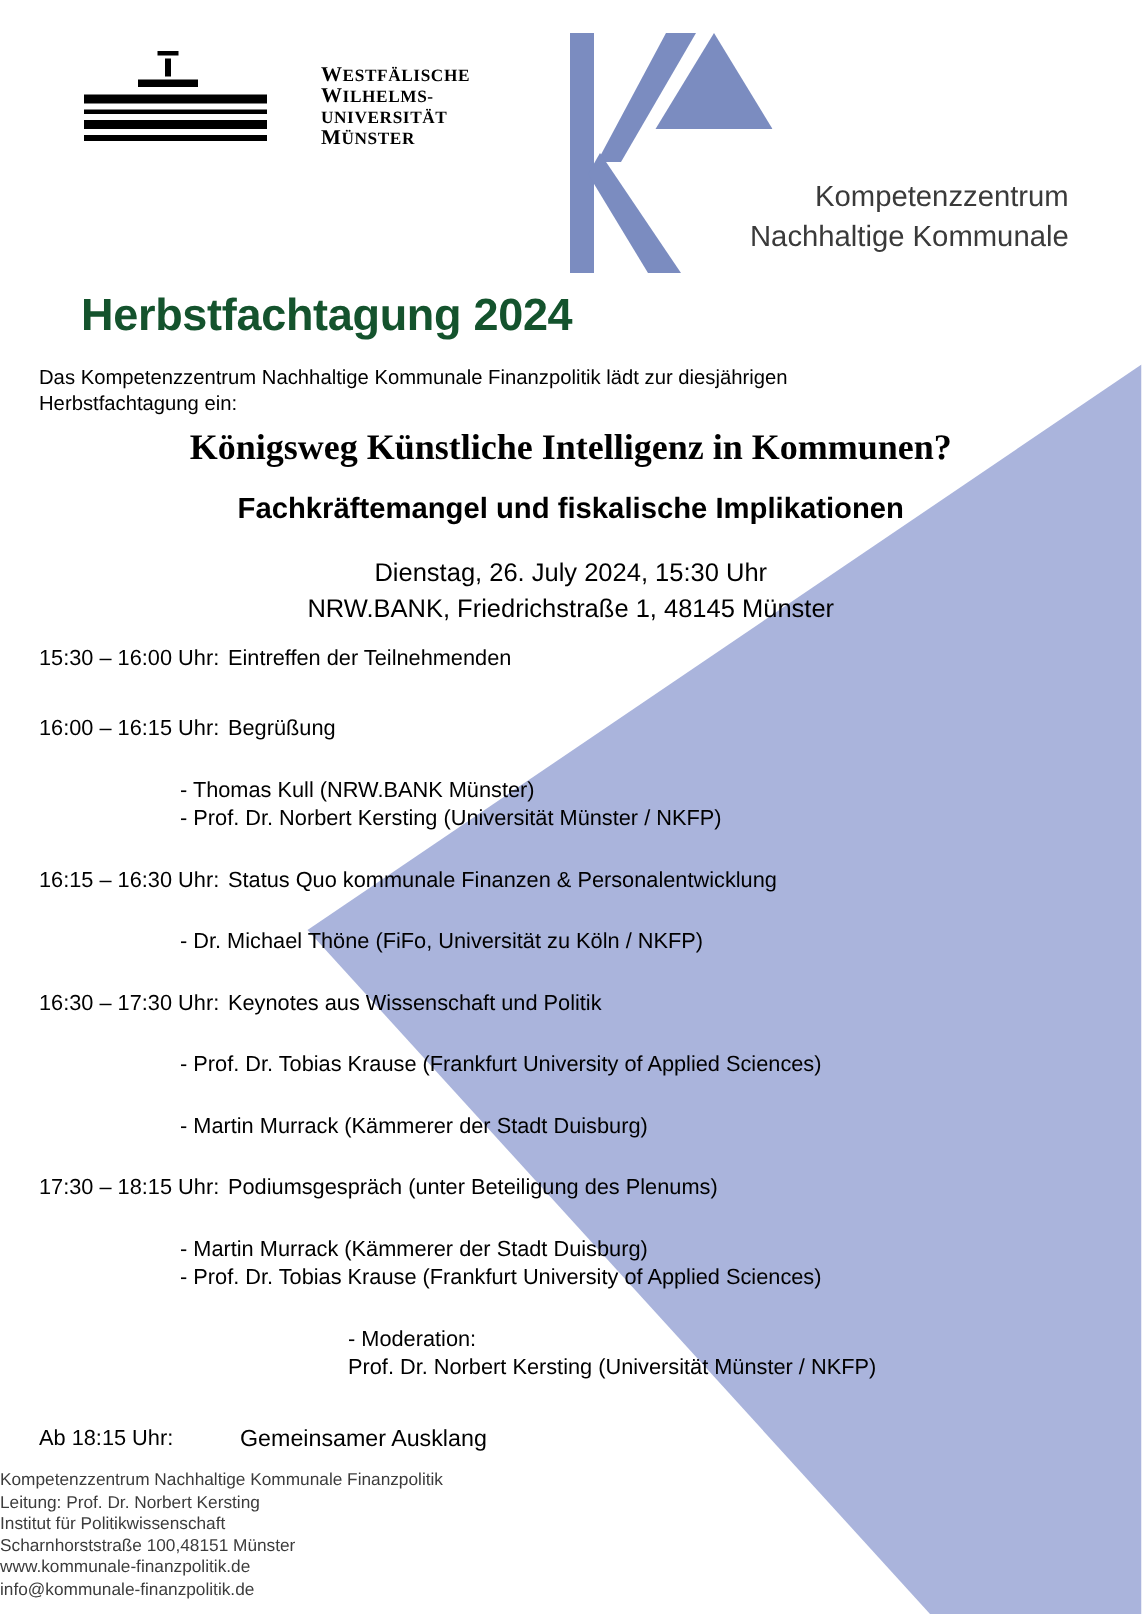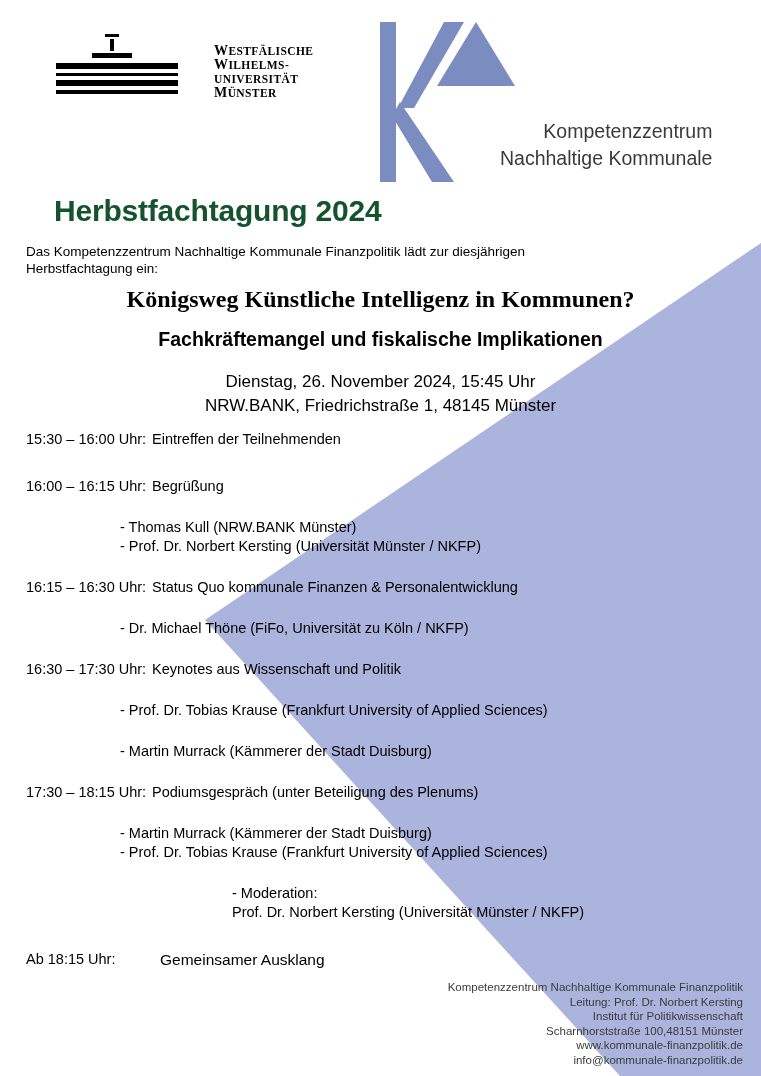--- a/index.html
+++ b/index.html
@@ -164,21 +164,21 @@
   .sp-28 { height: 28px; }
 
   .ab-row .ag-time { width: 160px; }
   .ab-row .ag-label { font-size: 15.5px; }
 
   
   .footer {
     position: absolute;
     left: 0; right: 18px;
     top: 980px;
-    text-align: right;
+    text-align: left;
     font-size: 11.5px;
     line-height: 14.5px;
     color: #3c3c3c;
     white-space: pre-line;
   }
 </style>
 </head>
 <body>
 
 <svg class="wedge" viewBox="0 0 761 1076" preserveAspectRatio="none">
@@ -219,21 +219,21 @@
       <div>Kompetenzzentrum</div>
       <div>Nachhaltige Kommunale</div>
     </div>
   </div>
 
   <div class="h-title">Herbstfachtagung 2024</div>
   <div class="intro">Das Kompetenzzentrum Nachhaltige Kommunale Finanzpolitik lädt zur diesjährigen Herbstfachtagung ein:</div>
   <div class="main-title">Königsweg Künstliche Intelligenz in Kommunen?</div>
   <div class="subtitle">Fachkräftemangel und fiskalische Implikationen</div>
   <div class="when">
-    <div>Dienstag, 26. November 2024, 15:45 Uhr</div>
+    <div>Dienstag, 26. July 2024, 15:30 Uhr</div>
     <div>NRW.BANK, Friedrichstraße 1, 48145 Münster</div>
   </div>
 
   <div class="agenda">
 
     <div class="ag-row">
       <div class="ag-time">15:30 – 16:00 Uhr:</div>
       <div class="ag-label">Eintreffen der Teilnehmenden</div>
     </div>
 

